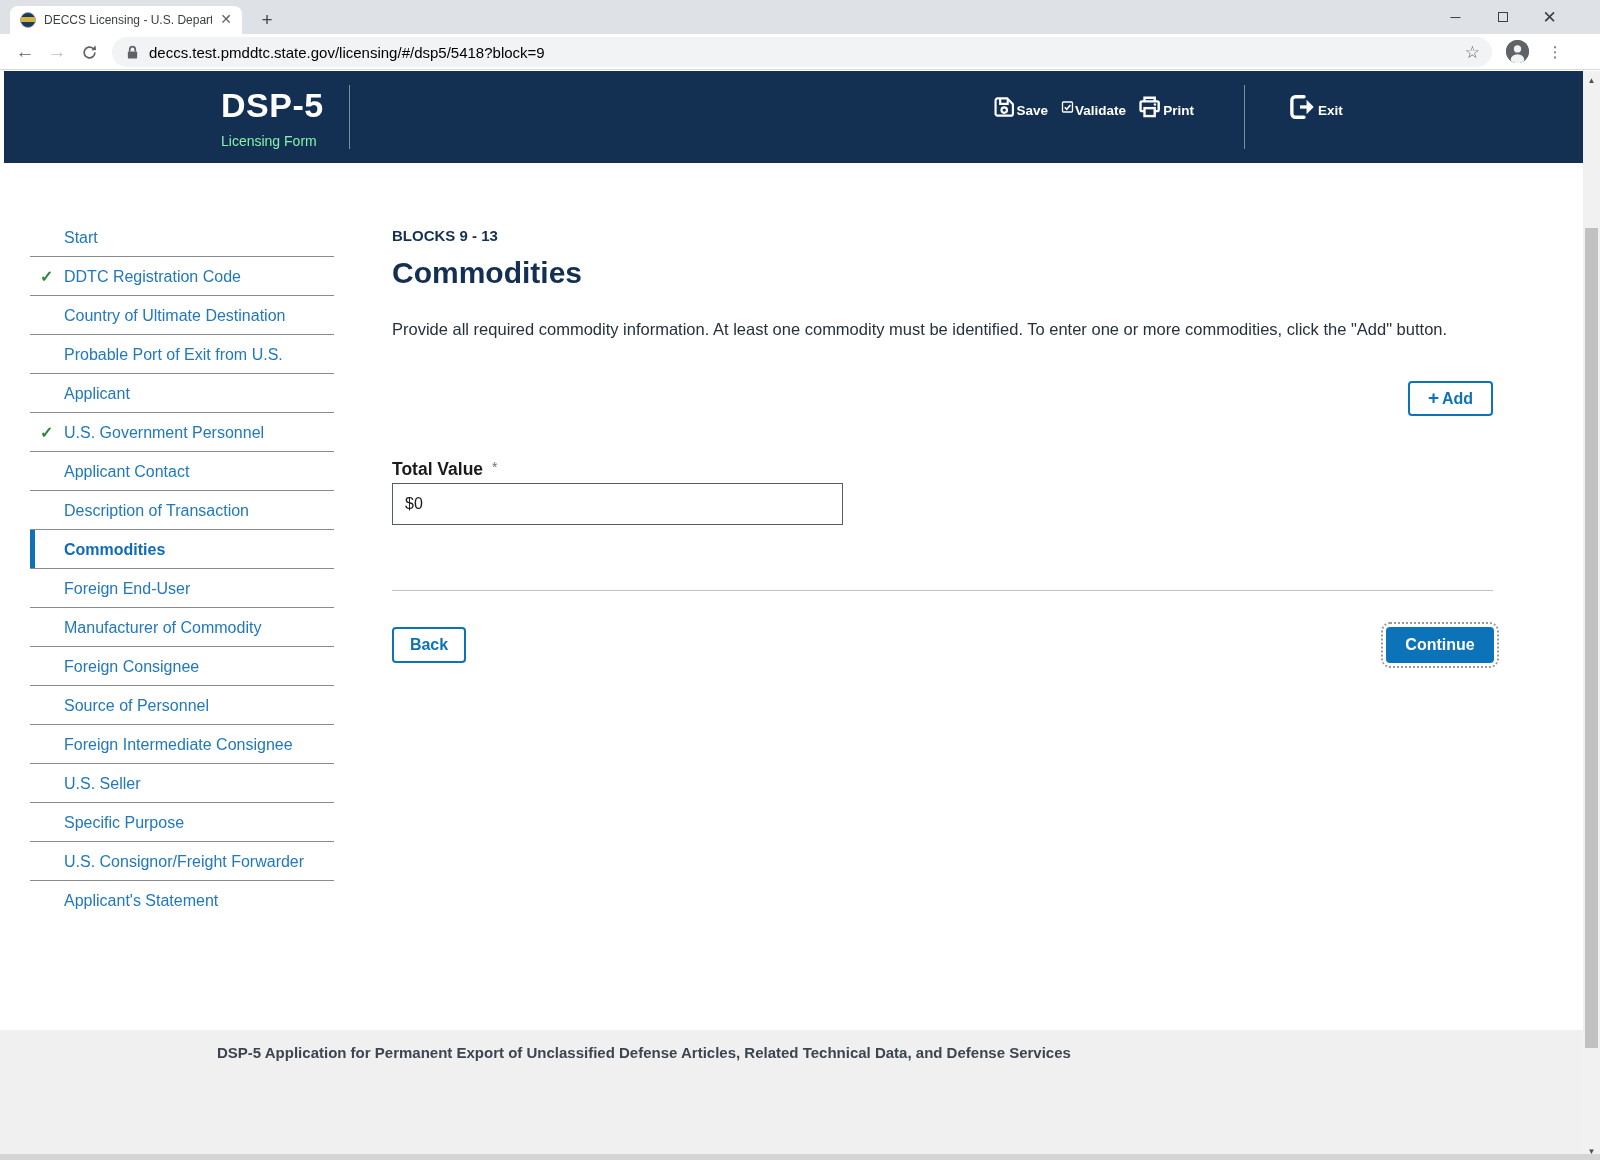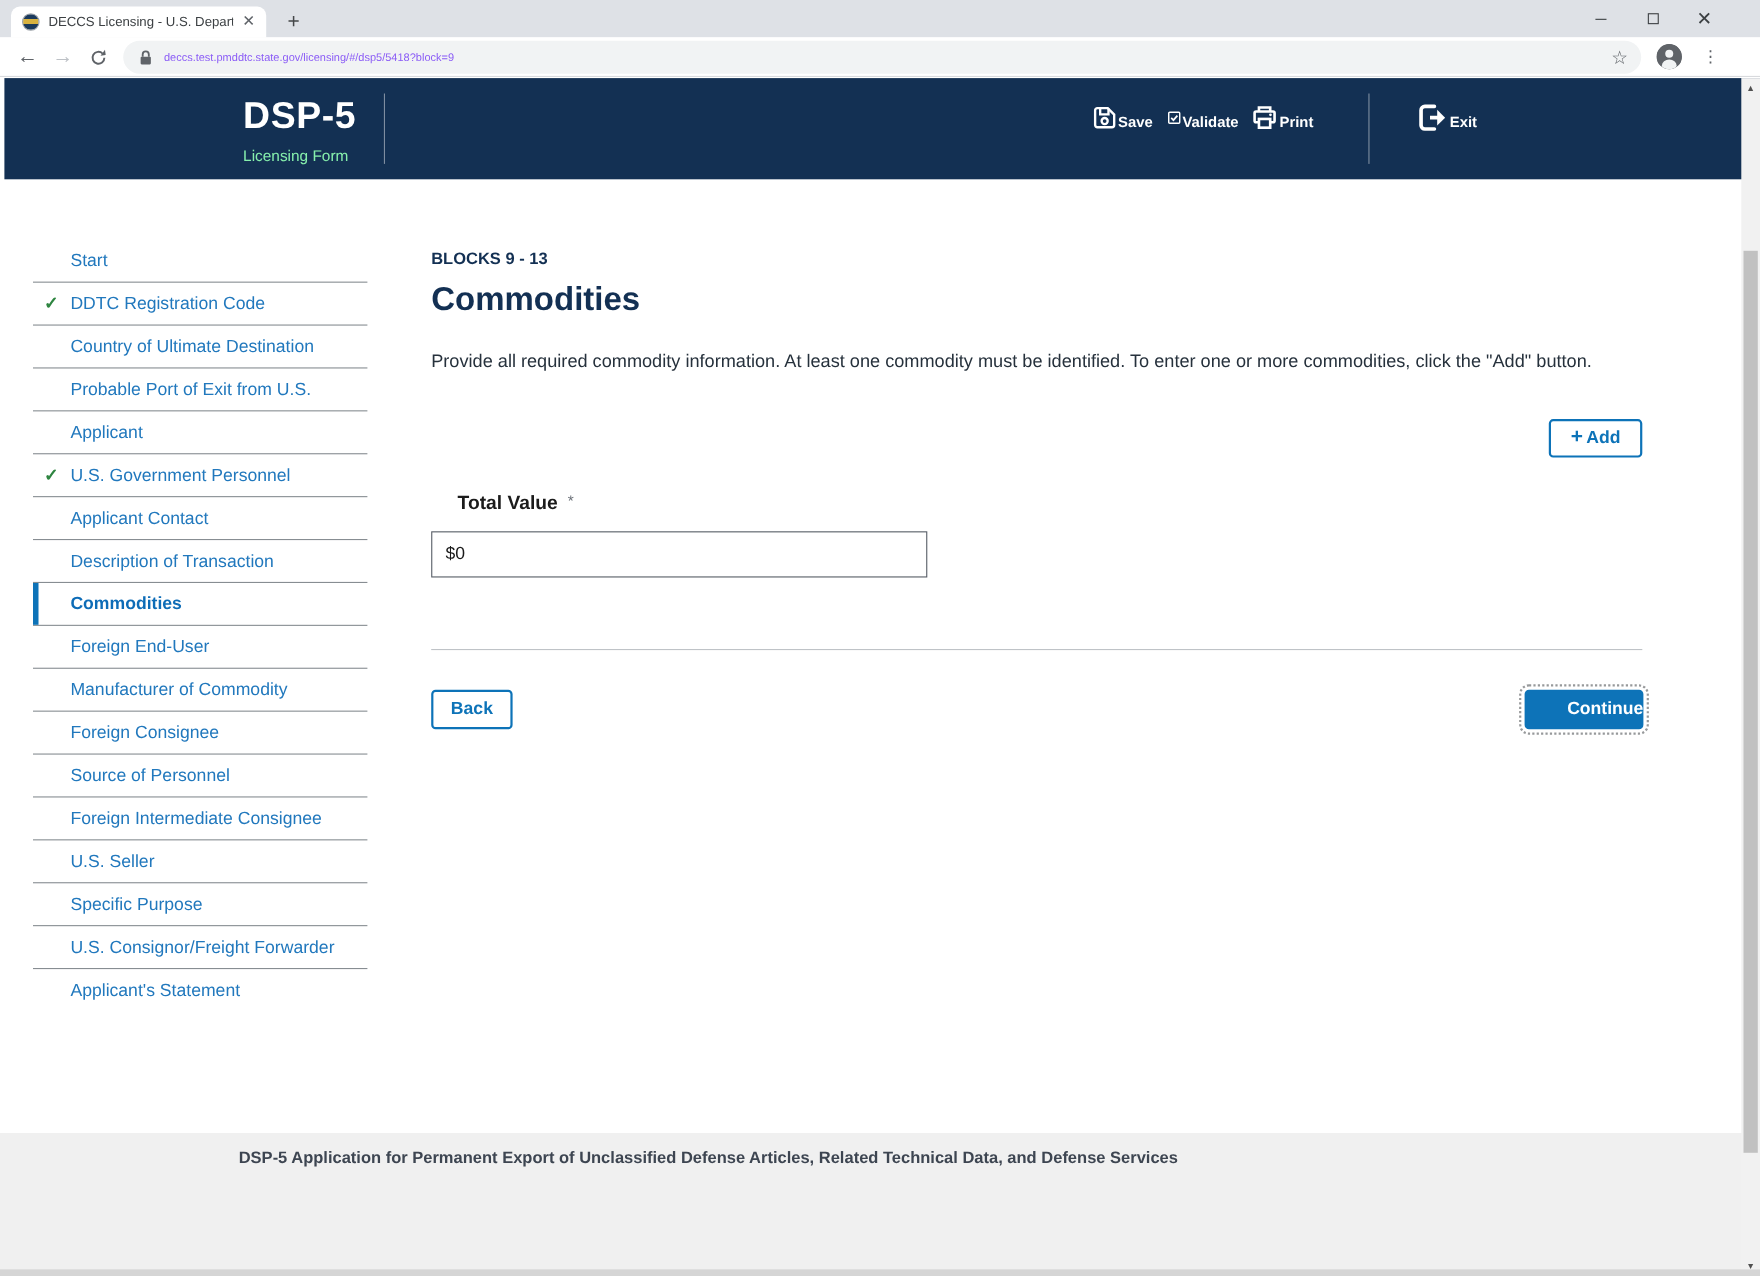--- a/index.html
+++ b/index.html
@@ -31,21 +31,21 @@
 
   .toolbar { position:absolute; left:0; top:34px; width:1600px; height:36px; background:#fff; border-bottom:1px solid #d8dadd; }
   .nav-ico { position:absolute; top:41px; width:24px; height:24px; text-align:center; font-size:19px; line-height:22px; color:#5f6368; }
   .back-ico { left:13px; }
   .fwd-ico { left:45px; color:#bdc1c6; }
   .reload-ico { left:77px; top:43px; }
   .omnibox {
     position:absolute; left:112px; top:37px; width:1380px; height:30px;
     background:#f1f3f4; border-radius:15px; display:flex; align-items:center; padding:0 12px 0 14px;
   }
-  .url-text { font-size:10px; color:#8b5cf6; margin-left:10px; }
+  .url-text { font-size:15px; color:#000000; margin-left:10px; }
   .omni-star { margin-left:auto; font-size:17px; color:#5f6368; }
   .avatar { position:absolute; left:1506px; top:40px; width:23px; height:23px; border-radius:50%; overflow:hidden; background:#5f6368; }
   .menu-dots { position:absolute; left:1545px; top:40px; width:20px; height:24px; text-align:center; font-size:15px; line-height:24px; color:#5f6368; letter-spacing:0; }
 
   
   .app-header { position:absolute; left:4px; top:71px; width:1600px; height:92px; background:#133053; }
   .app-title { position:absolute; left:217px; top:15px; color:#fff; font-size:34px; font-weight:700; letter-spacing:0.5px; }
   .app-subtitle { position:absolute; left:217px; top:62px; color:#86efac; font-size:14px; }
   .hdr-divider { position:absolute; top:14px; width:1px; height:64px; background:#7e8da0; }
   .hd1 { left:345px; } .hd2 { left:1240px; }
@@ -72,41 +72,40 @@
   .page-title { position:absolute; left:0; top:93px; font-size:30px; font-weight:700; color:#133053; }
   .page-desc { position:absolute; left:0; top:157px; width:1101px; font-size:16.5px; color:#26313c; }
   .add-btn {
     position:absolute; left:1016px; top:218px; width:85px; height:35px;
     background:#fff; border:2px solid #0d73b8; border-radius:4px;
     color:#0d73b8; font-weight:700; font-size:16px;
     display:flex; align-items:center; justify-content:center; cursor:pointer;
     font-family:"Liberation Sans", sans-serif;
   }
   .add-btn .plus { font-size:19px; font-weight:700; margin-right:3px; position:relative; top:-1px; }
-  .tv-label { position:absolute; left:0; top:284px; font-size:17.5px; font-weight:700; color:#1b1b1b;margin-left:24px; }
+  .tv-label { position:absolute; left:0; top:296px; font-size:17.5px; font-weight:700; color:#1b1b1b; }
   .tv-req { font-size:14px; font-weight:400; color:#6b7078; margin-left:9px; position:relative; top:-3px; }
   .tv-input {
     position:absolute; left:0; top:320px; width:451px; height:42px;
     border:1px solid #565c65; background:#fff; font-size:16px; color:#1b1b1b;
     padding:0 12px; font-family:"Liberation Sans", sans-serif; border-radius:0;
   }
   .section-divider { position:absolute; left:0; top:427px; width:1101px; height:1px; background:#bfc3c7; }
   .back-btn {
     position:absolute; left:0; top:464px; width:74px; height:36px;
     background:#fff; border:2px solid #0d73b8; border-radius:4px;
     color:#0d73b8; font-weight:700; font-size:16px; cursor:pointer;
     font-family:"Liberation Sans", sans-serif;
   }
   .continue-btn {
     position:absolute; left:994px; top:464px; width:108px; height:36px;
     background:#0d73b8; border:none; border-radius:4px;
     color:#fff; font-weight:700; font-size:16px; cursor:pointer;
     outline:2px dotted #97999b; outline-offset:3px;
     font-family:"Liberation Sans", sans-serif;
-    text-align:right;
   }
 
   
   .app-footer { position:absolute; left:0; top:1030px; width:1600px; height:130px; background:#f0f0f0; padding:12px 0 16px 217px; }
   .footer-title { font-size:15px; font-weight:700; color:#3d4551; line-height:21px; }
   .footer-line { font-size:15px; color:#565c65; line-height:21px; }
 
   
   .vscroll { position:absolute; left:1583px; top:71px; width:17px; height:1089px; background:#f1f1f1; }
   .vscroll .arrow { position:absolute; left:0; width:17px; height:16px; text-align:center; font-size:8px; color:#505050; line-height:16px; }

